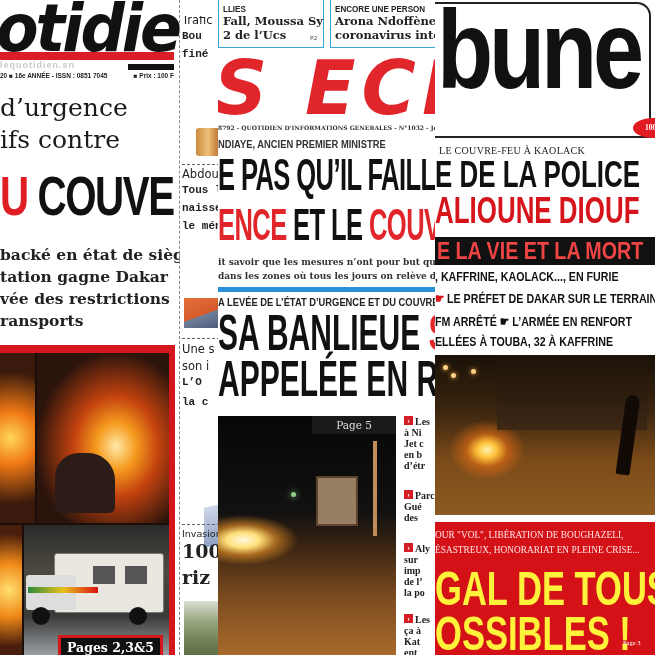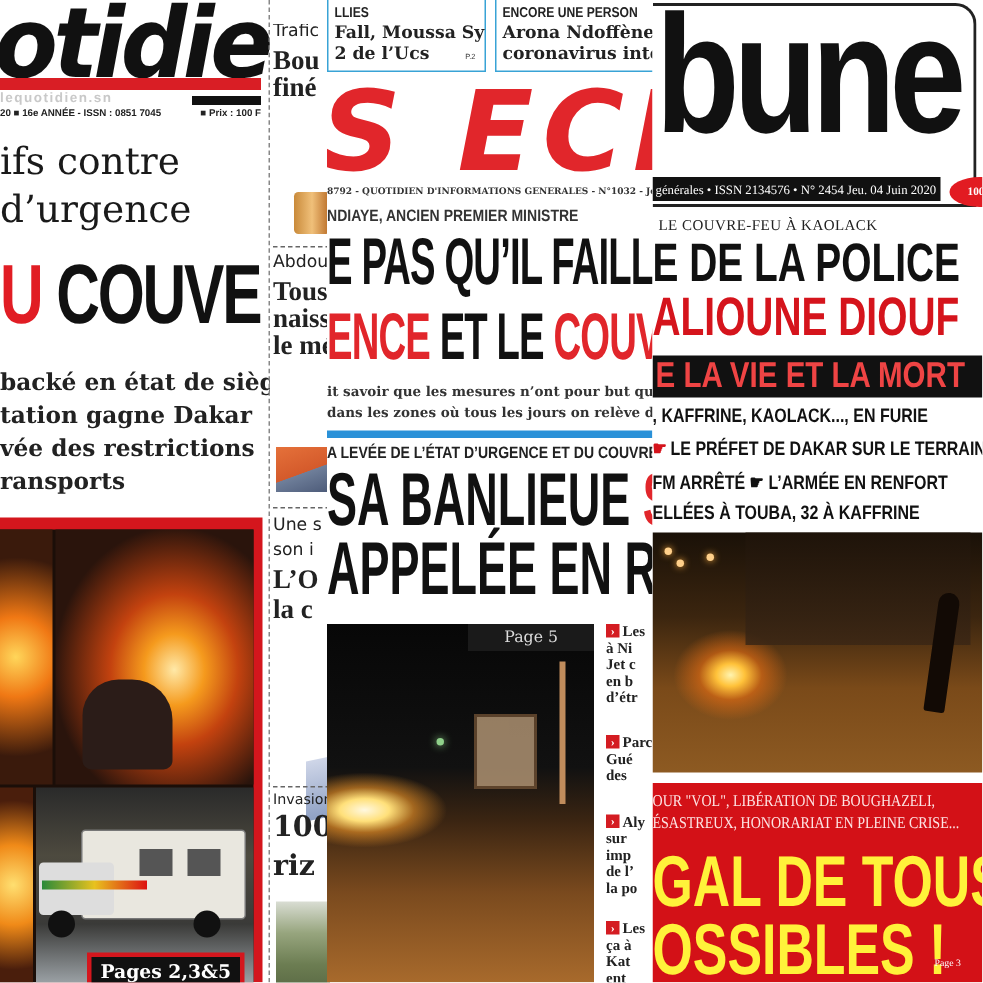--- a/index.html
+++ b/index.html
@@ -34,21 +34,21 @@
   .ph4 .w1, .ph4 .w2 { position: absolute; top: 82px; width: 18px; height: 18px; border-radius: 50%; background: #111; }
   .ph4 .w1 { left: 8px; } .ph4 .w2 { left: 105px; }
   .pages-badge { position: absolute; left: 58px; top: 282px; background: #d4161d; padding: 3px; }
   .pages-badge span { display: block; background: #111; color: #fff; font-family: "DejaVu Serif", serif; font-weight: 700; font-size: 12.5px; padding: 2px 6px; white-space: nowrap; }
   .v-dots { position: absolute; right: 0; top: 0; width: 2px; height: 655px; border-right: 1px dashed #888; }
 
   
   #p2 { left: 180px; width: 40px; margin-top: 16px; }
   .c2 { position: absolute; left: 2px; white-space: nowrap; color: #222; }
   .c2.sans { font-family: "DejaVu Sans", sans-serif; font-size: 11.5px; }
-  .c2.serif { font-family: Liberation Serif, serif; font-weight: 700; font-size: 18px; text-align: center; }
+  .c2.serif { font-family: Liberation Mono, monospace; font-weight: 700; font-size: 11px; text-align: center; }
   .c2.big { font-family: "DejaVu Serif", serif; font-weight: 700; font-size: 19px; }
   .c2-dash { position: absolute; left: 2px; width: 38px; border-top: 1px dashed #666; }
   .c2-img1 { position: absolute; left: 16px; top: 112px; width: 24px; height: 28px; background: linear-gradient(90deg, #c98a3a, #f0c07a, #b86b25); border-radius: 3px; }
   .c2-img2 { position: absolute; left: 4px; top: 282px; width: 36px; height: 30px; background: linear-gradient(160deg, #e5713a 0%, #d45a2b 55%, #6f7f9a 56%, #4c5a78 100%); }
   .c2-img3 { position: absolute; left: 24px; top: 490px; width: 16px; height: 40px; background: linear-gradient(#cfd6e8, #8ea0c4); transform: skewY(-12deg); }
   .c2-img4 { position: absolute; left: 4px; top: 585px; width: 36px; height: 70px; background: linear-gradient(#d9ddd3 0%, #97a57e 30%, #6c7d52 60%, #4e5d3b 100%); }
 
   
   #p3 { left: 218px; width: 217px; }
   .e-box { position: absolute; top: 0; height: 48px; border: 1.5px solid #39a3d6; border-top: none; padding: 3px 4px; background: #fff; }
@@ -109,22 +109,22 @@
 <section class="panel" id="p1">
   <div class="q-mast">otidien</div>
   <div class="q-redbar"></div>
   <div class="q-blackbar"></div>
   <div class="q-site">lequotidien.sn</div>
   <div class="q-info">
     <span>20 ■ 16e ANNÉE - ISSN : 0851 7045</span>
     <span class="r">■ Prix : 100 F</span>
   </div>
   <div class="q-sub">
+    <div>d’urgence</div>
     <div>ifs contre</div>
-    <div>d’urgence</div>
   </div>
   <div class="q-head">
     <span class="red">U</span><span class="blk"> COUVE</span>
   </div>
   <div class="q-deck">
     <div>backé en état de siège</div>
     <div>tation gagne Dakar</div>
     <div>vée des restrictions</div>
     <div>ransports</div>
   </div>
@@ -222,21 +222,20 @@
 la po</span></div>
   <div class="e-bul" style="top:614px"><span class="arr">›</span><span>Les
 ça à
 Kat
 ent</span></div>
 </section>
 
 <section class="panel" id="p4">
   <div class="t-frame"></div>
   <div class="t-mast">bune</div>
-  <div class="t-meta">générales • ISSN 2134576 • N° 2454 Jeu. 04 Juin 2020</div>
   <div class="t-price">100F</div>
   <div class="t-over">LE COUVRE-FEU À KAOLACK</div>
   <div class="t-h1">E DE LA POLICE</div>
   <div class="t-h2">ALIOUNE DIOUF</div>
   <div class="t-bar"><span>E LA VIE ET LA MORT</span></div>
   <div class="t-line" style="top:268px"><span>, KAFFRINE, KAOLACK..., EN FURIE</span></div>
   <div class="t-line" style="top:290px"><span class="hand">☛</span><span>LE PRÉFET DE DAKAR SUR LE TERRAIN</span></div>
   <div class="t-line" style="top:313px"><span>FM ARRÊTÉ  ☛ L’ARMÉE EN RENFORT</span></div>
   <div class="t-line" style="top:333px"><span>ELLÉES À TOUBA, 32 À KAFFRINE</span></div>
   <div class="t-photo">

